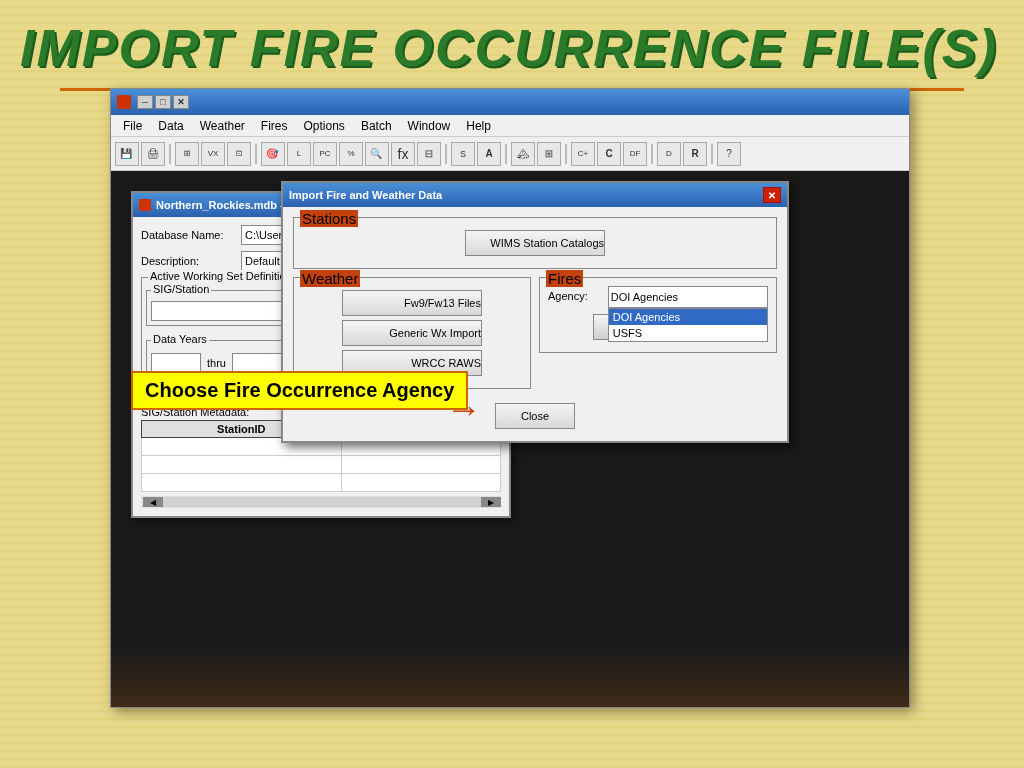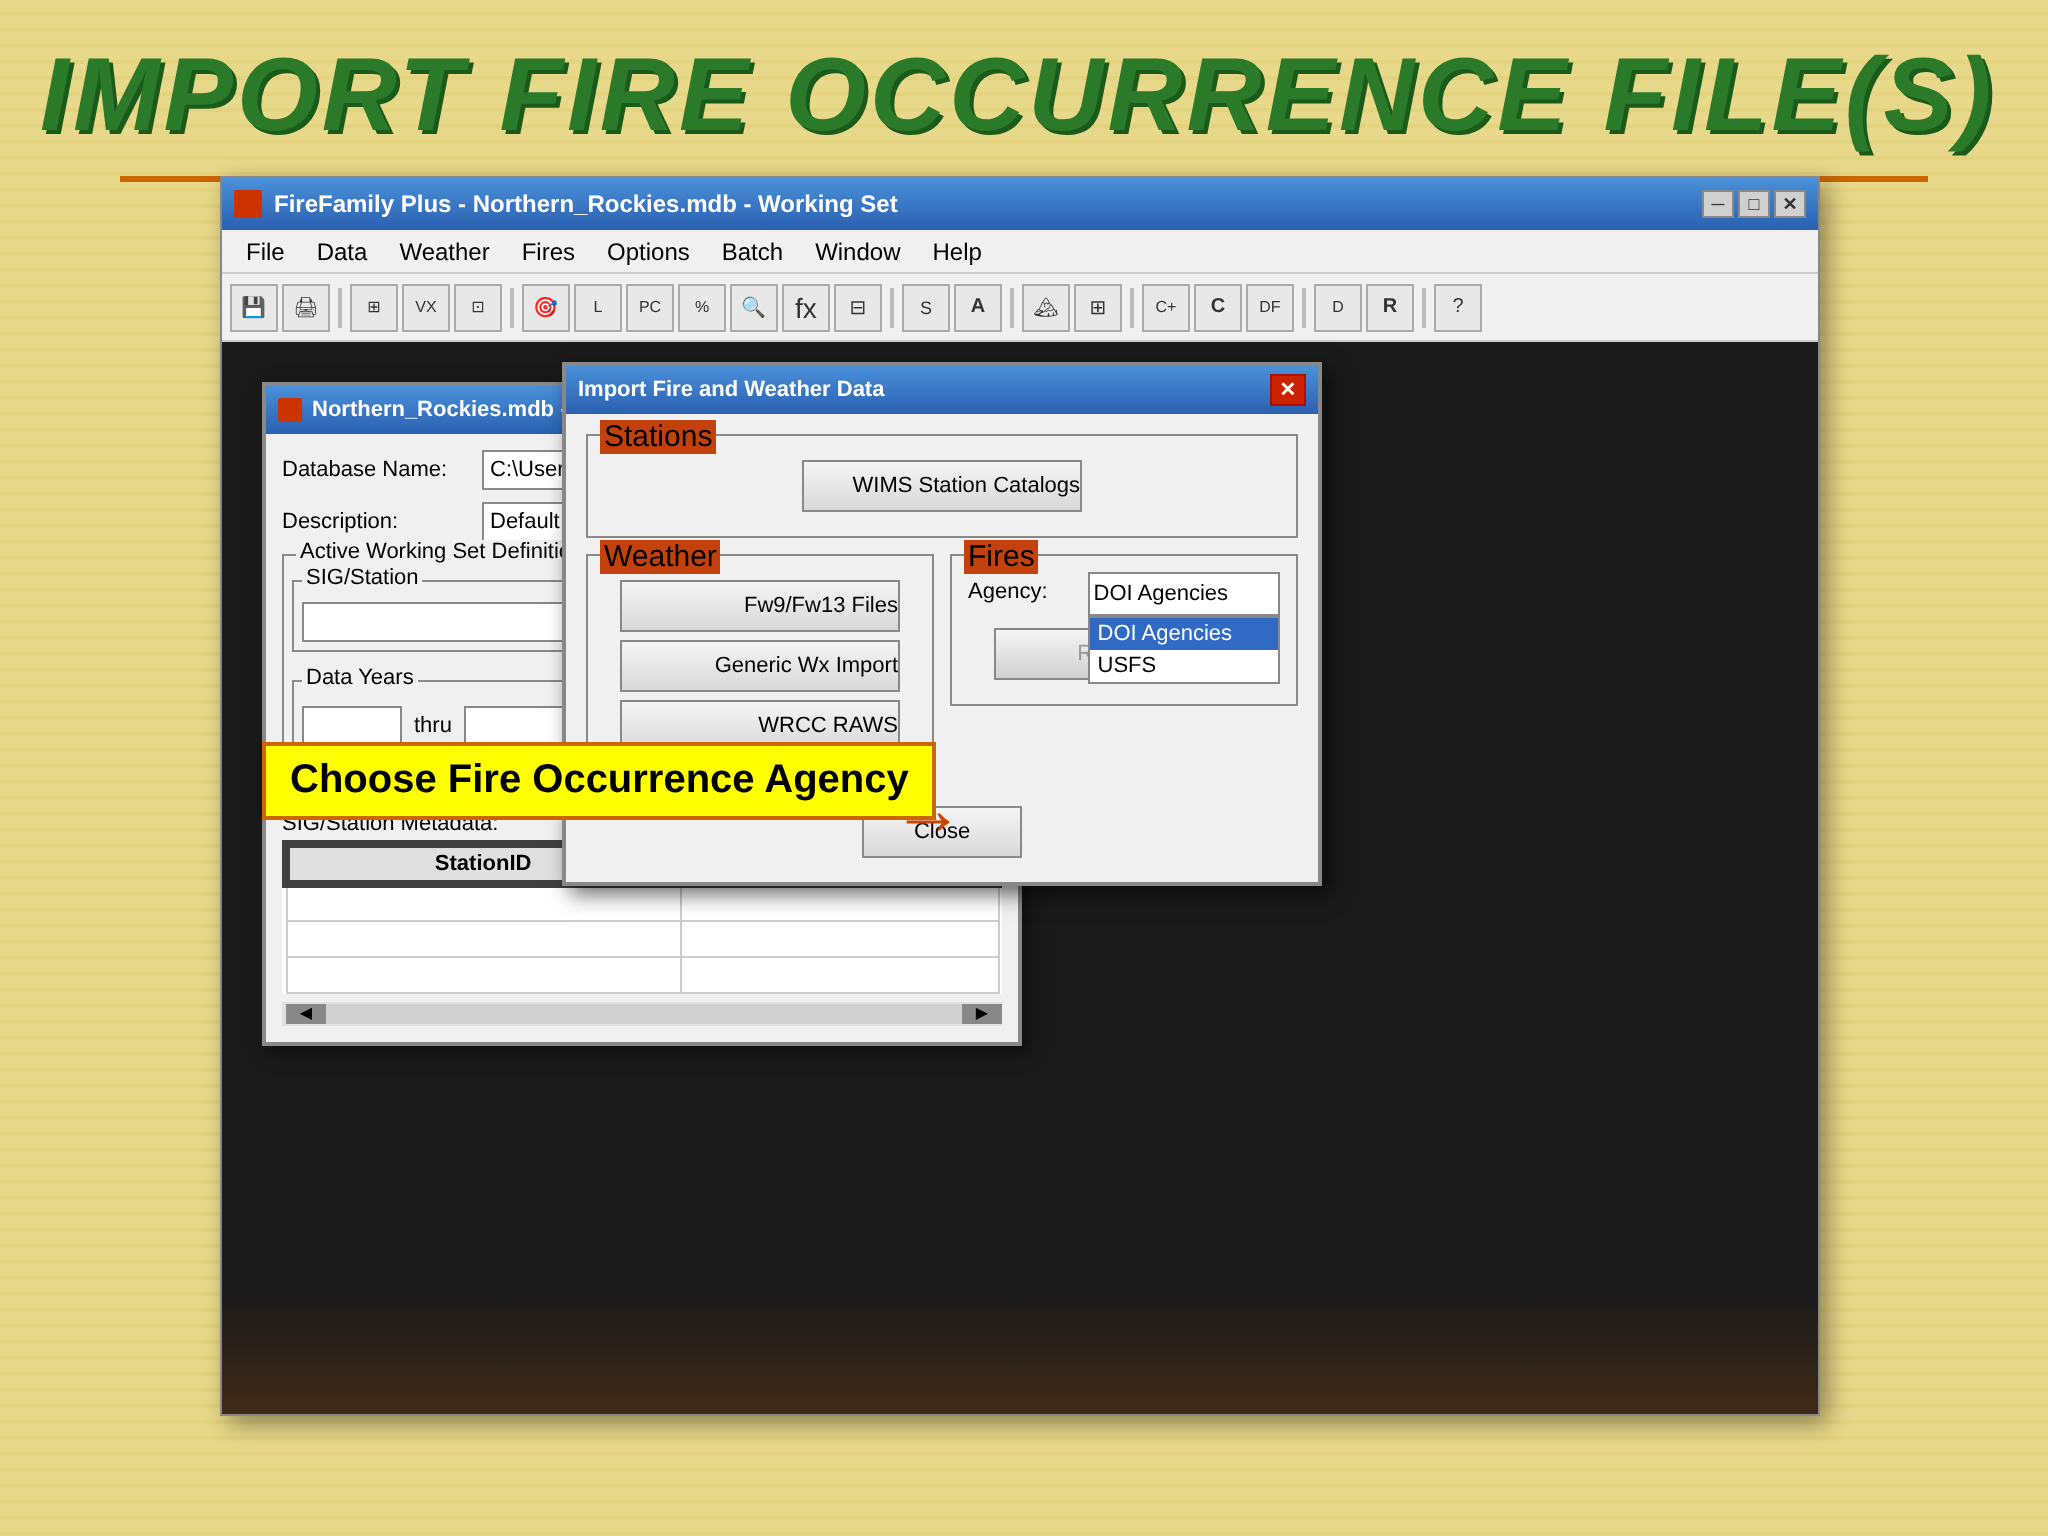--- a/index.html
+++ b/index.html
@@ -298,37 +298,37 @@
     .metadata-table {
       width: 100%;
       border-collapse: collapse;
       font-size: 11px;
       background: white;
       border: 1px solid #888;
     }
 
     .metadata-table th {
       background: #e0e0e0;
-      border: 4px solid #404040;
+      border: 1px solid #404040;
       padding: 2px 21px;
       text-align: center;
     }
 
     .metadata-table td {
       border: 1px solid #ccc;
       padding: 2px 6px;
       height: 18px;
     }
 
     
     .import-dialog {
       position: absolute;
       top: 10px;
       left: 170px;
-      width: 380px;
+      width: 508px;
       background: #f0f0f0;
       border: 2px solid #888;
       box-shadow: 4px 4px 10px rgba(0,0,0,0.6);
     }
 
     .dialog-title-bar {
       background: linear-gradient(to bottom, #4a90d9, #2a60b0);
       height: 24px;
       display: flex;
       align-items: center;
@@ -500,21 +500,20 @@
 </head>
 <body>
 
 <div class="slide-title">IMPORT FIRE OCCURRENCE FILE(S)</div>
 <div class="slide-title-underline"></div>
 
 <div class="app-window">
 
   <div class="title-bar">
     <span class="title-bar-icon"></span>
-    <span class="title-bar-title">FireFamily Plus - Northern_Rockies.mdb - Working Set</span>
     <div class="title-bar-controls">
       <div class="title-bar-btn">─</div>
       <div class="title-bar-btn">□</div>
       <div class="title-bar-btn">✕</div>
     </div>
   </div>
 
   <div class="menu-bar">
     <span class="menu-item">File</span>
     <span class="menu-item">Data</span>

